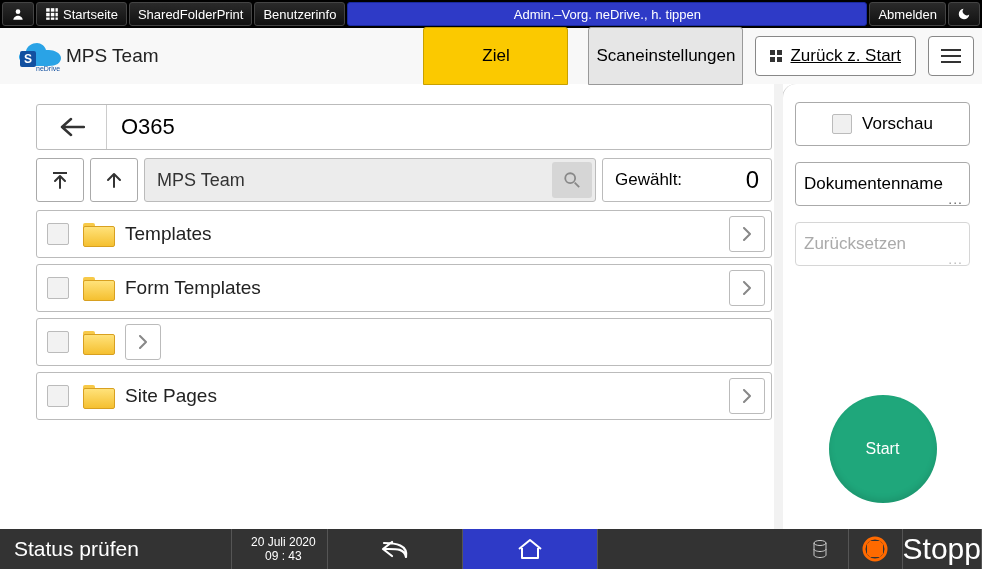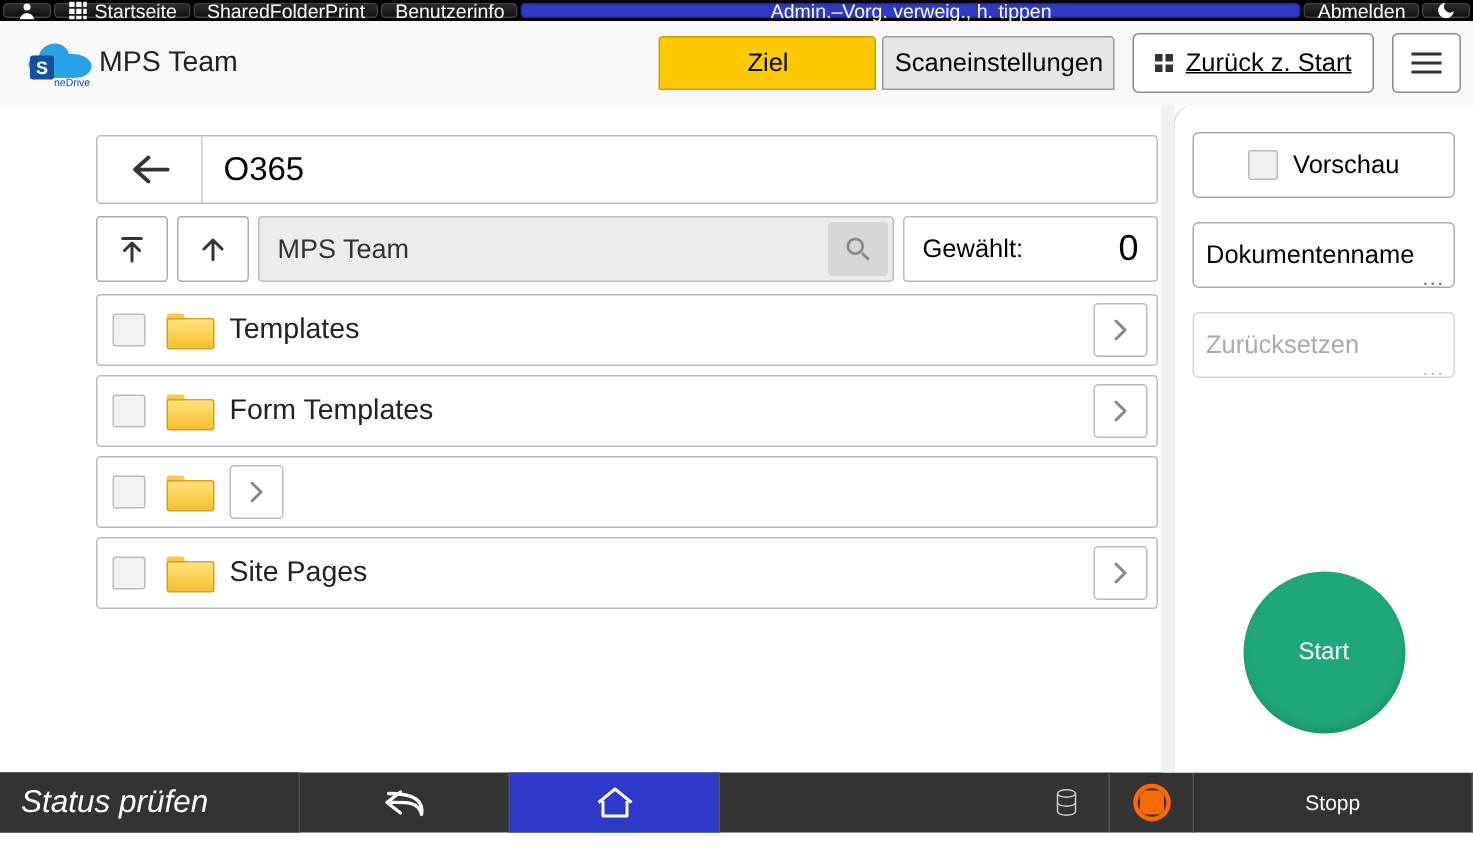--- a/index.html
+++ b/index.html
@@ -1,38 +1,38 @@
 <!DOCTYPE html>
 <html><head>
 <meta charset="utf-8">
 <style>
   * { box-sizing: border-box; margin: 0; padding: 0; font-family: Arial, Helvetica, sans-serif; }
   body { width: 982px; height: 569px; background: #fff; overflow: hidden; position: relative; }
 
   
-  .sysbar { display: flex; align-items: stretch; height: 14px; background: #000; gap: 2px; padding: 2px; }
+  .sysbar { display: flex; align-items: stretch; height: 28px; background: #000; gap: 2px; padding: 2px; }
   .sysbtn { background: linear-gradient(#2a2a2a,#111); border: 1px solid #444; border-radius: 3px; color: #fff; font-size: 13px; display: flex; align-items: center; justify-content: center; padding: 0 8px; }
   .sysbtn.user { width: 32px; }
   .sysbtn.admin { background: #2e3ac7; color: #fff; flex: 1; border-color: #1a2aa0; }
   .sysbtn.night { width: 32px; }
   .sysbtn svg { fill: #fff; }
 
   
   .header { display: flex; align-items: center; height: 56px; background: #f8f8f8; border-bottom: 0; padding: 0 8px 0 18px; gap: 4px; }
   .brand { display: flex; align-items: center; gap: 8px; }
   .brand-text { font-size: 19px; color: #222; }
   .brand-icon { width: 40px; height: 34px; position: relative; }
-  .tab { height: 36px; display: flex; align-items: center; justify-content: center; font-size: 17px; border: 1px solid #999; border-radius: 3px 3px 0 0; padding: 0 14px; background: #dcdcdc; }
+  .tab { height: 58px; display: flex; align-items: center; justify-content: center; font-size: 17px; border: 1px solid #999; border-radius: 3px 3px 0 0; padding: 0 14px; background: #dcdcdc; margin-left: 16px; }
   .tab.ziel { background: #fbc900; border-color: #c8a000; width: 145px; font-weight: 500; margin-left: auto; }
   .tab.scan { background: #e6e6e6; width: 155px; }
   .backstart { height: 40px; display: flex; align-items: center; gap: 8px; background: #fff; border: 1px solid #888; border-radius: 4px; padding: 0 14px; font-size: 17px; margin-left: 8px; text-decoration: underline; }
   .menu { width: 46px; height: 40px; display: flex; align-items: center; justify-content: center; background: #fff; border: 1px solid #888; border-radius: 4px; margin-left: 8px; }
 
   
-  .main { display: flex; height: calc(569px - 28px - 56px - 40px); margin-left: 28px; }
+  .main { display: flex; height: calc(569px - 28px - 56px - 40px); }
   .leftcol { flex: 1; padding: 20px 10px 0 36px; position: relative; }
   .panel { background: #fff; display: flex; flex-direction: column; gap: 8px; }
 
   .backrow { display: flex; align-items: center; height: 46px; border: 1px solid #bbb; border-radius: 3px; background: #fff; }
   .backrow .backbtn { width: 70px; height: 100%; display: flex; align-items: center; justify-content: center; border-right: 1px solid #ccc; font-size: 24px; }
   .backrow .backlabel { padding-left: 14px; font-size: 22px; }
 
   .searchrow { display: flex; align-items: stretch; height: 44px; gap: 6px; }
   .sqbtn { width: 48px; background: #fff; border: 1px solid #aaa; border-radius: 3px; display: flex; align-items: center; justify-content: center; }
   .searchfield { flex: 1; display: flex; align-items: center; background: #ececec; border: 1px solid #bbb; border-radius: 3px; }
@@ -60,27 +60,27 @@
   .sidebtn .chk2 { width: 20px; height: 20px; border: 1px solid #bbb; background: #f0f0f0; border-radius: 2px; }
   .sidebtn.doc { justify-content: flex-start; padding-right: 4px;}
   .sidebtn.doc::after { content:"..."; position:absolute; right:6px; bottom:-2px; color:#666; font-size:14px; letter-spacing:1px;}
   .sidebtn.reset { color: #aaa; border-color: #d6d6d6; justify-content: flex-start; padding-right:4px;}
   .sidebtn.reset::after { content:"..."; position:absolute; right:6px; bottom:-2px; color:#bbb; font-size:14px; letter-spacing:1px;}
   .startround { width: 108px; height: 108px; background: #1fa77b; border-radius: 54px; color: #fff; font-size: 16px; display: flex; align-items: center; justify-content: center; align-self: center; margin-top: auto; margin-bottom: 8px; box-shadow: inset 0 -4px 6px rgba(0,0,0,.1); }
 
   
   .footer { height: 40px; background: #333; color: #fff; display: flex; align-items: stretch; }
   .footer > div { display: flex; align-items: center; }
-  .status { width: 200px; font-size: 21px; padding-left: 14px; background: #333; border-right: 1px solid #555; font-style: italic; }
+  .status { width: 240px; font-size: 21px; padding-left: 14px; background: #333; border-right: 1px solid #555; }
   .datetime { width: 100px; font-size: 12px; line-height: 14px; padding-left: 8px; flex-direction: column; align-items: flex-start; justify-content: center; border-right: 1px solid #555; }
   .fbtn { width: 140px; justify-content: center; border-right: 1px solid #555; }
   .fbtn.home { background: #2e3ac7; }
   .fbtn.db { width: 260px; border-right: 1px solid #555; justify-content: flex-end; padding-right: 20px; }
   .fbtn.stopicon { width: 56px; justify-content: center; }
-  .fbtn.stop { flex: 1; font-size: 14px; justify-content: center; }
+  .fbtn.stop { flex: 1; font-size: 30px; justify-content: center; }
 
   
   .grid4 { display: inline-grid; grid-template-columns: 5px 5px; grid-template-rows: 5px 5px; gap: 2px; }
   .grid4 span { background: #333; }
   .ham { display: flex; flex-direction: column; gap: 4px; }
   .ham span { width: 20px; height: 2px; background: #333; }
 </style>
 </head>
 <body>
 
@@ -100,21 +100,21 @@
         <rect x="10" y="10" width="6" height="6"></rect>
         <rect x="18" y="10" width="4" height="6"></rect>
         <rect x="2" y="18" width="6" height="4"></rect>
         <rect x="10" y="18" width="6" height="4"></rect>
         <rect x="18" y="18" width="4" height="4"></rect>
       </svg>
     <span>Startseite</span>
   </div>
   <div class="sysbtn">SharedFolderPrint</div>
   <div class="sysbtn">Benutzerinfo</div>
-  <div class="sysbtn admin">Admin.–Vorg. verweig., h. tippen</div>
+  <div class="sysbtn admin">Admin.–Vorg. neDrive., h. tippen</div>
   <div class="sysbtn">Abmelden</div>
   <div class="sysbtn night">
     <svg width="16" height="16" viewBox="0 0 24 24">
         <path d="M21 12.8A9 9 0 1111.2 3a7 7 0 009.8 9.8z"></path>
       </svg>
   </div>
 </div>
 
 <div class="header">
   <div class="brand">
@@ -243,20 +243,24 @@
     </div>
     <div class="sidebtn reset">
       <span>Zurücksetzen</span>
     </div>
     <div class="startround">Start</div>
   </div>
 </div>
 
 <div class="footer">
   <div class="status">Status prüfen</div>
+  <div class="datetime">
+    <span>20 Juli 2020</span>
+    <span>09 : 43</span>
+  </div>
   <div class="fbtn">
     <svg width="30" height="20" viewBox="0 0 30 20">
         <path d="M12 3L3 10l9 7M4 10c12 0 20-1 22 8 2-12-10-14-22-14" stroke="#fff" stroke-width="2.2" fill="none" stroke-linecap="round" stroke-linejoin="round"></path>
       </svg>
   </div>
   <div class="fbtn home">
     <svg width="26" height="22" viewBox="0 0 26 22">
         <path d="M2 11L13 2l11 9M5 10v10h16V10" stroke="#fff" stroke-width="2" fill="none" stroke-linejoin="round"></path>
       </svg>
   </div>

